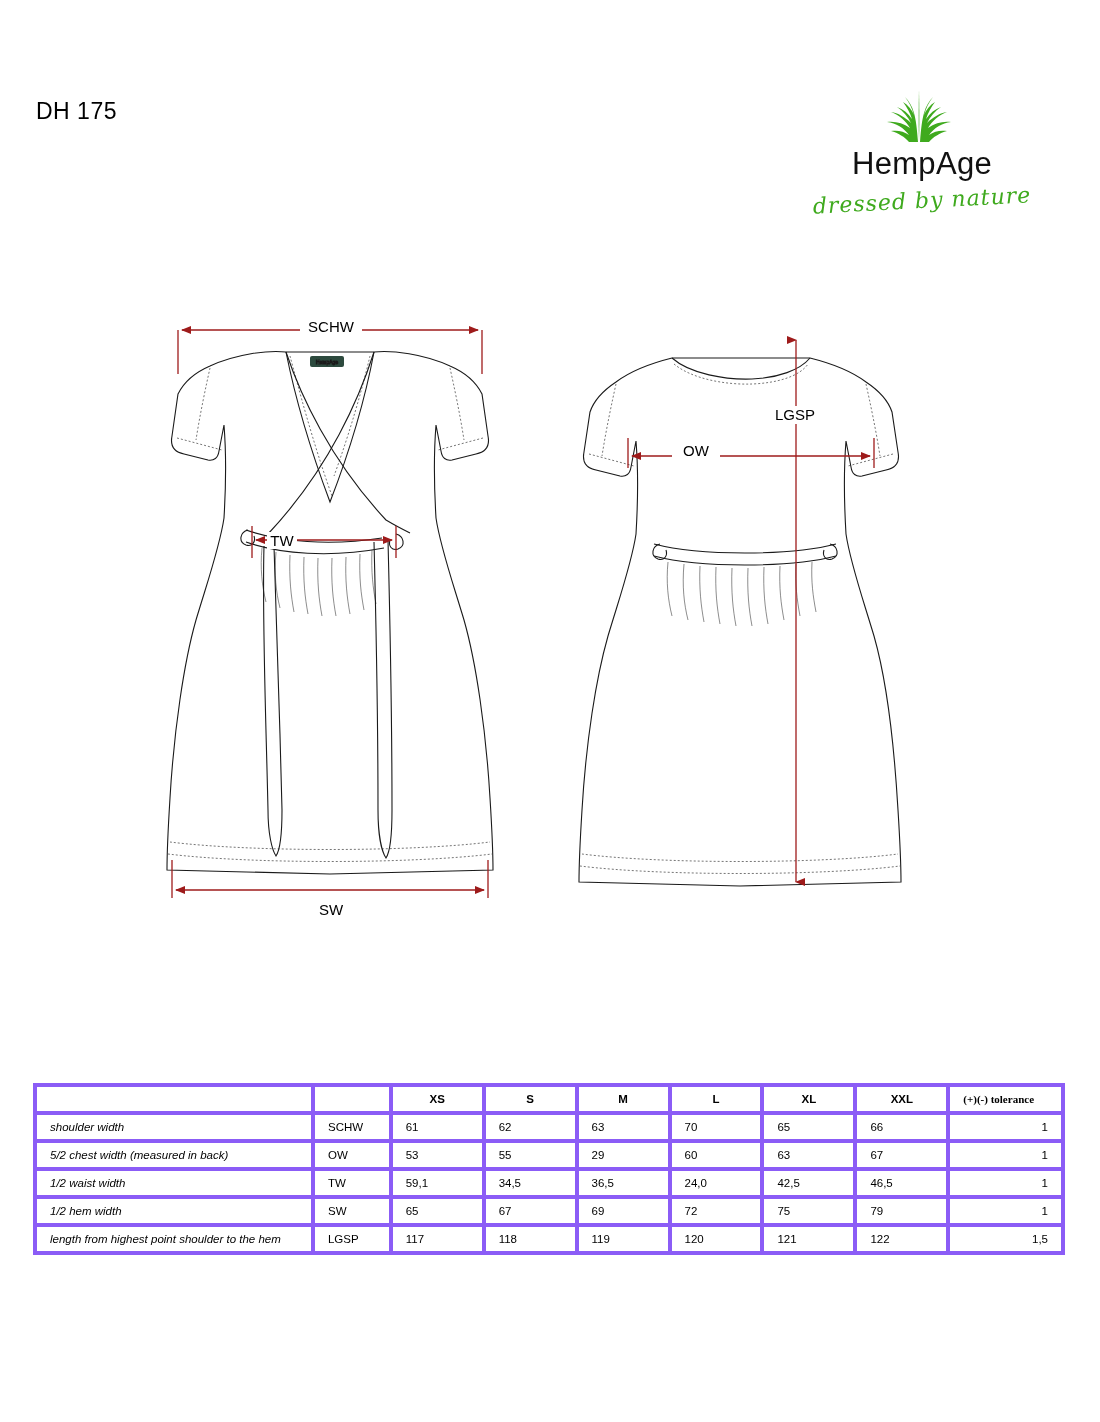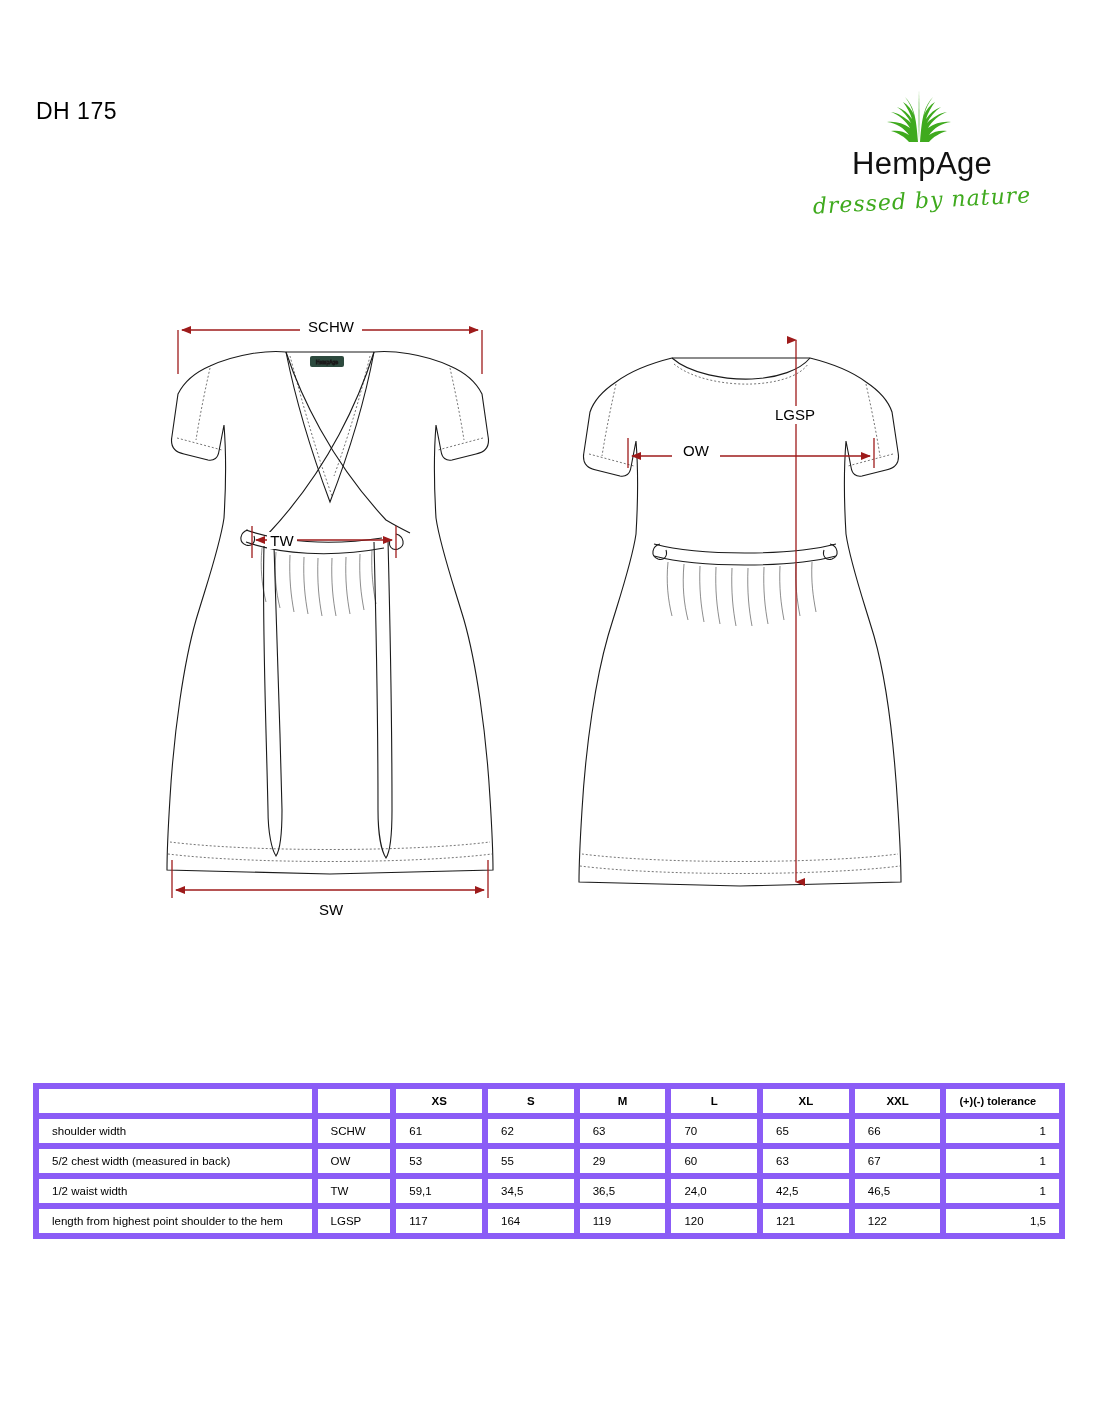--- a/index.html
+++ b/index.html
@@ -74,34 +74,34 @@
   
   .size-table {
     position: absolute;
     left: 33px;
     top: 1083px;
     border-collapse: collapse;
     font-size: 11.5px;
     width: 1032px;
   }
   .size-table th, .size-table td {
-    border: 6px solid #8b5cf6;
+    border: 4px solid #8b5cf6;
     padding: 3px 13px;
     height: 18px;
     font-weight: normal;
     white-space: nowrap;
   }
   .size-table thead th { text-align: center; font-weight: bold; }
   .size-table thead th.blank-wide,
   .size-table thead th.blank-code { border-bottom: 1px solid #000; }
-  .col-name { width: 262px; text-align: left; }
+  .col-name { width: 262px; text-align: left; font-style: italic; }
   .col-code { width: 58px; text-align: left; }
   .col-size { width: 96px; text-align: left; }
   .col-tol  { width: 96px; text-align: right; }
-  .size-table thead th.col-tol { text-align: left; font-size: 11px; }
+  .size-table thead th.col-tol { text-align: left; font-size: 11px; font-family: Liberation Serif, serif; }
 </style>
 </head>
 <body>
 
 <div class="page">
 
   <div class="doc-code">DH 175</div>
 
   <div class="brand">
     <div class="brand-leaf">
@@ -345,24 +345,35 @@
         <td class="col-code">TW</td>
         <td class="col-size">59,1</td>
         <td class="col-size">34,5</td>
         <td class="col-size">36,5</td>
         <td class="col-size">24,0</td>
         <td class="col-size">42,5</td>
         <td class="col-size">46,5</td>
         <td class="col-tol">1</td>
       </tr>
       <tr>
+        <td class="col-name">1/2 hem width</td>
+        <td class="col-code">SW</td>
+        <td class="col-size">65</td>
+        <td class="col-size">67</td>
+        <td class="col-size">69</td>
+        <td class="col-size">72</td>
+        <td class="col-size">75</td>
+        <td class="col-size">79</td>
+        <td class="col-tol">1</td>
+      </tr>
+      <tr>
         <td class="col-name">length from highest point shoulder to the hem</td>
         <td class="col-code">LGSP</td>
         <td class="col-size">117</td>
-        <td class="col-size">164</td>
+        <td class="col-size">118</td>
         <td class="col-size">119</td>
         <td class="col-size">120</td>
         <td class="col-size">121</td>
         <td class="col-size">122</td>
         <td class="col-tol">1,5</td>
       </tr>
     </tbody>
   </table>
 
 </div>

